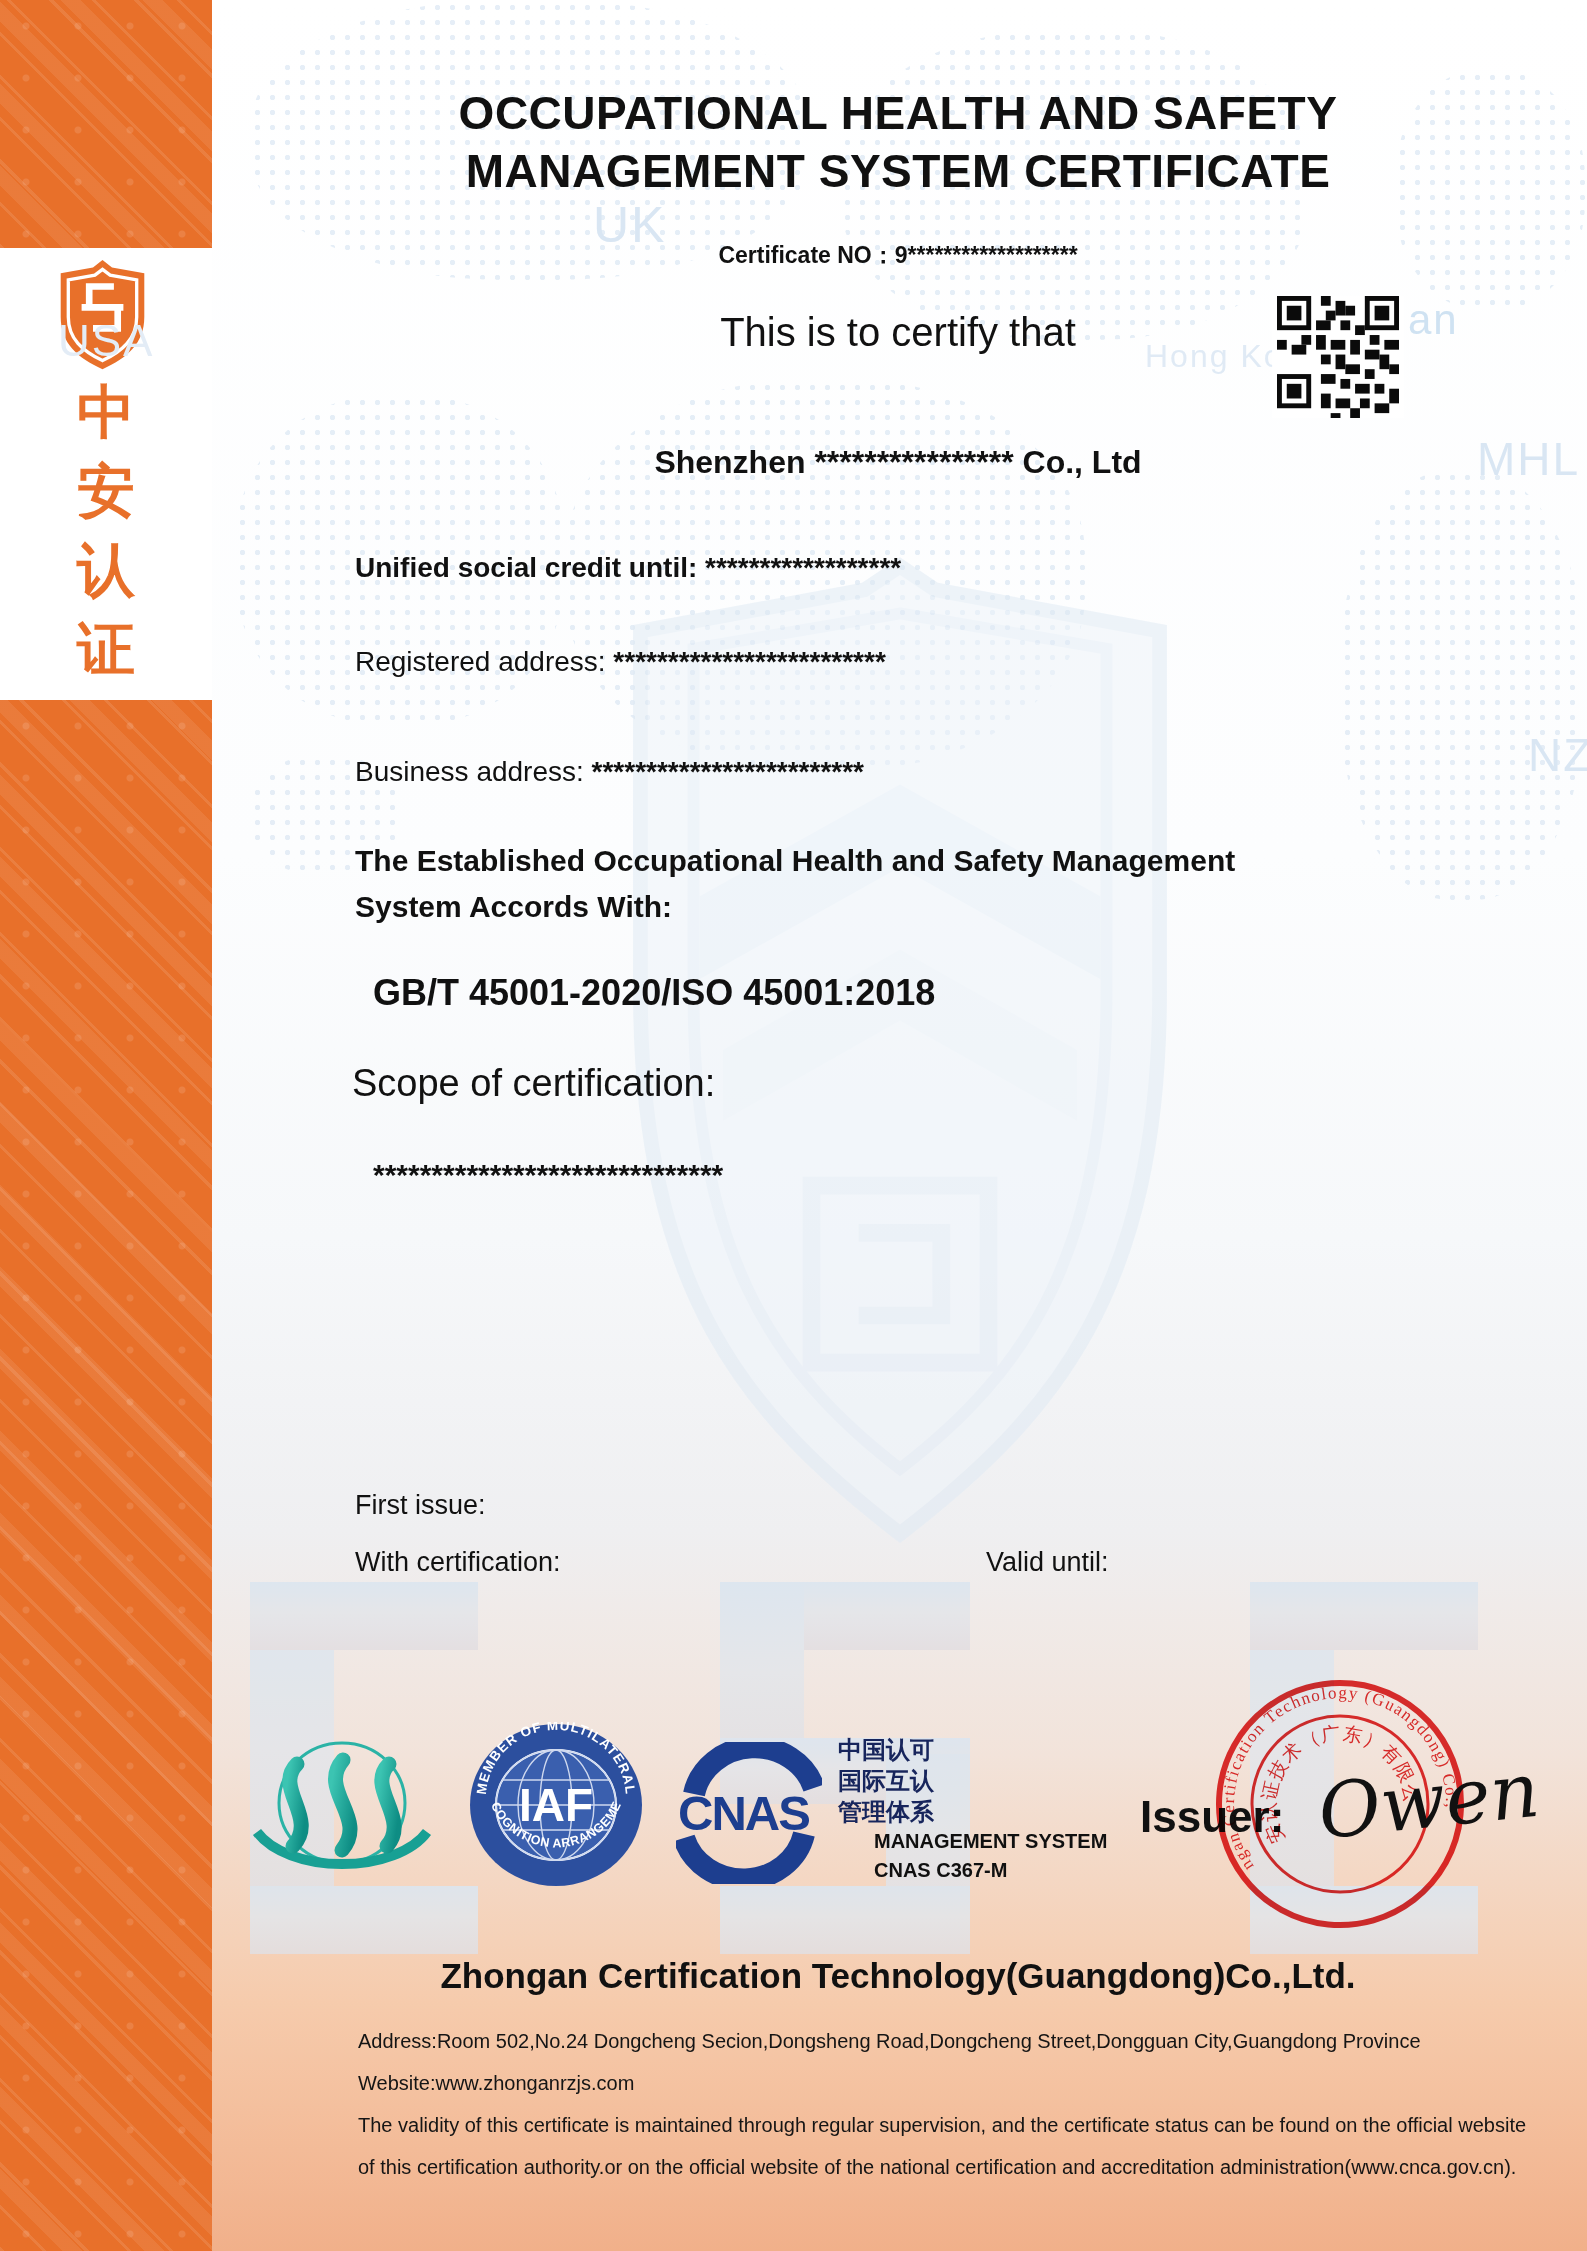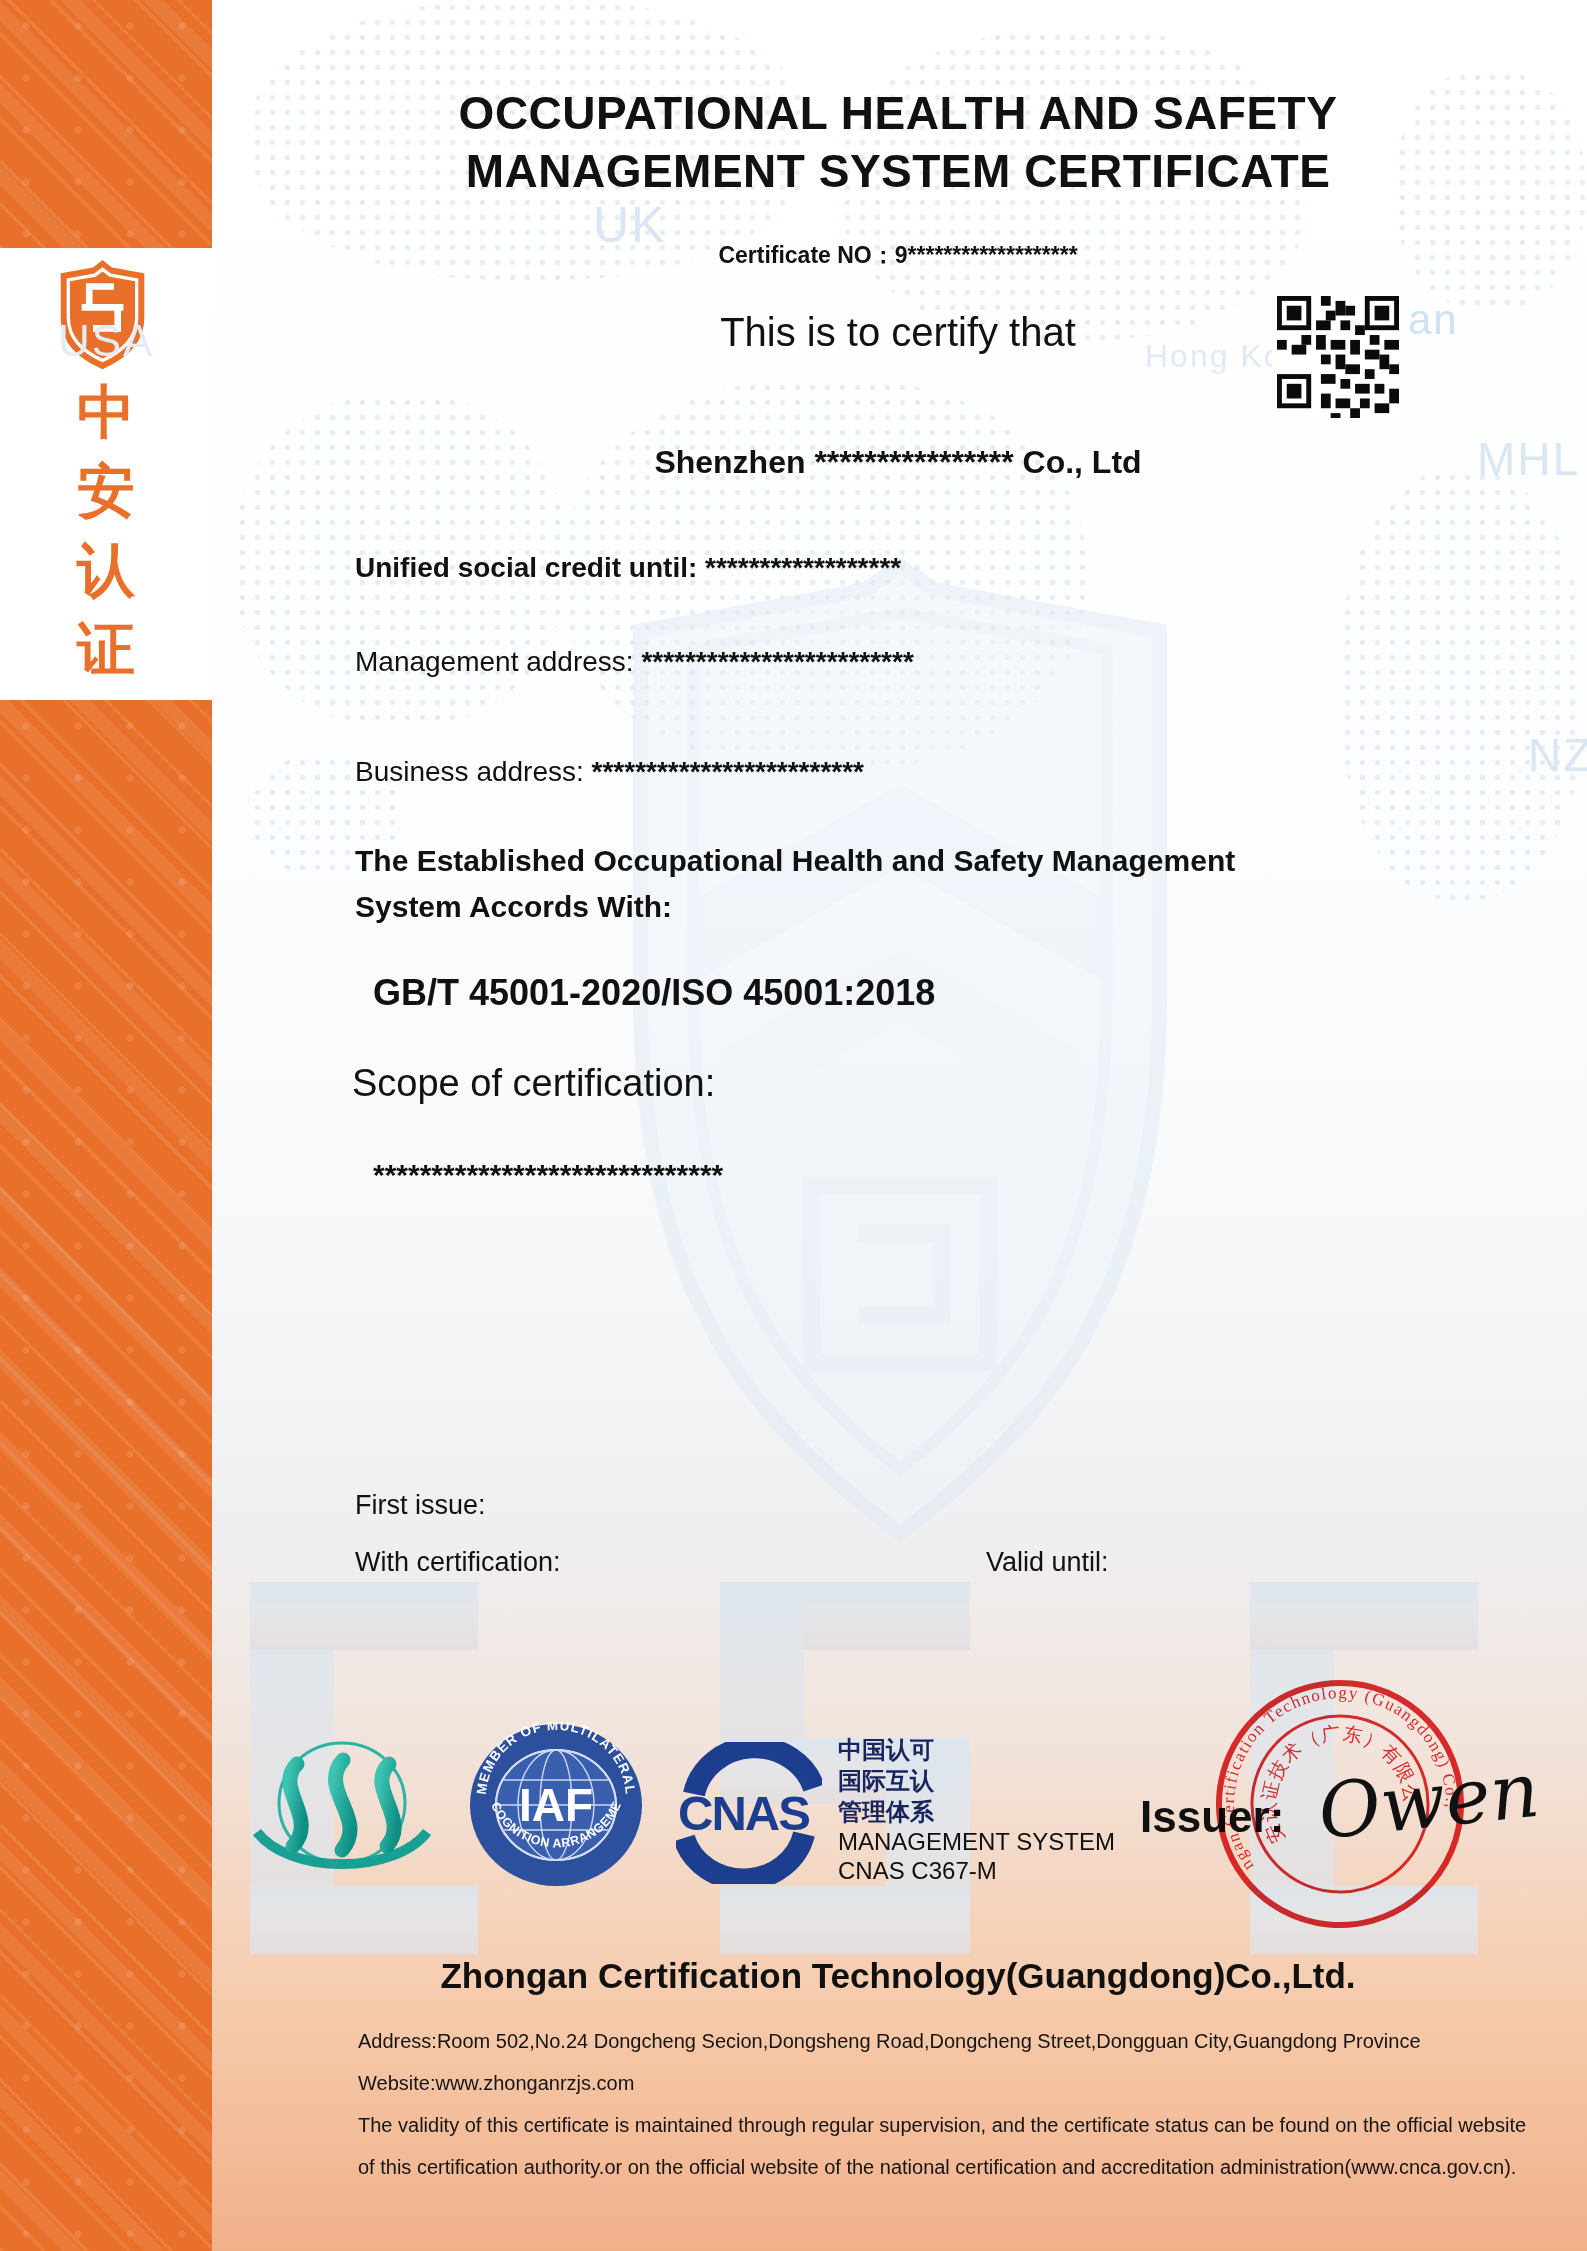--- a/index.html
+++ b/index.html
@@ -20,21 +20,21 @@
       repeating-linear-gradient(45deg,rgba(255,255,255,.10) 0 3px,rgba(255,255,255,0) 3px 30px),
       repeating-linear-gradient(45deg,rgba(255,255,255,0) 0 44px,rgba(255,255,255,.08) 44px 58px),
       radial-gradient(circle,rgba(255,255,255,.12) 3px,rgba(255,255,255,0) 4px);
     background-size:auto,auto,52px 52px;}
   .content{position:absolute;z-index:3;}
   .ctr{left:212px;width:1340px;text-align:center;padding-left:16px;}
   .bold{font-weight:bold;}
   .brand-char{font-size:58px;line-height:79px;font-weight:bold;color:#e8702a;text-align:center;}
   .fieldline{font-size:28px;white-space:nowrap;}
   .cnas-cn{font-size:24px;line-height:31px;font-weight:bold;color:#17255c;}
-  .cnas-en{font-size:24px;line-height:29px;font-weight:normal;color:#101010;}
+  .cnas-en{font-size:20px;line-height:29px;font-weight:bold;color:#101010;margin-left:36px;}
   .footline{font-size:20px;color:#151515;white-space:nowrap;}
 </style>
 </head>
 <body>
 
 <div id="page">
 
   <div class="dots" style="left:250px;top:0;width:560px;height:280px;"></div>
   <div class="dots" style="left:840px;top:30px;width:470px;height:310px;"></div>
   <div class="dots" style="left:1395px;top:70px;width:190px;height:240px;"></div>
@@ -155,21 +155,21 @@
         <rect x="16" y="23" width="2" height="2"></rect>
     </g>
   </svg>
 
   <div class="content ctr" style="top:444px;font-size:32px;font-weight:bold;">Shenzhen **************** Co., Ltd</div>
 
   <div class="content fieldline bold" style="left:355px;top:552px;">
     <span>Unified social credit until: </span><span>******************</span>
   </div>
   <div class="content fieldline" style="left:355px;top:646px;">
-    <span>Management address: </span><span class="bold">*************************</span>
+    <span>Registered address: </span><span class="bold">*************************</span>
   </div>
   <div class="content fieldline" style="left:355px;top:756px;">
     <span>Business address: </span><span class="bold">*************************</span>
   </div>
 
   <div class="content" style="left:355px;top:838px;font-size:30px;font-weight:bold;line-height:46px;">
     <div>The Established Occupational Health and Safety Management</div>
     <div>System Accords With:</div>
   </div>
 

